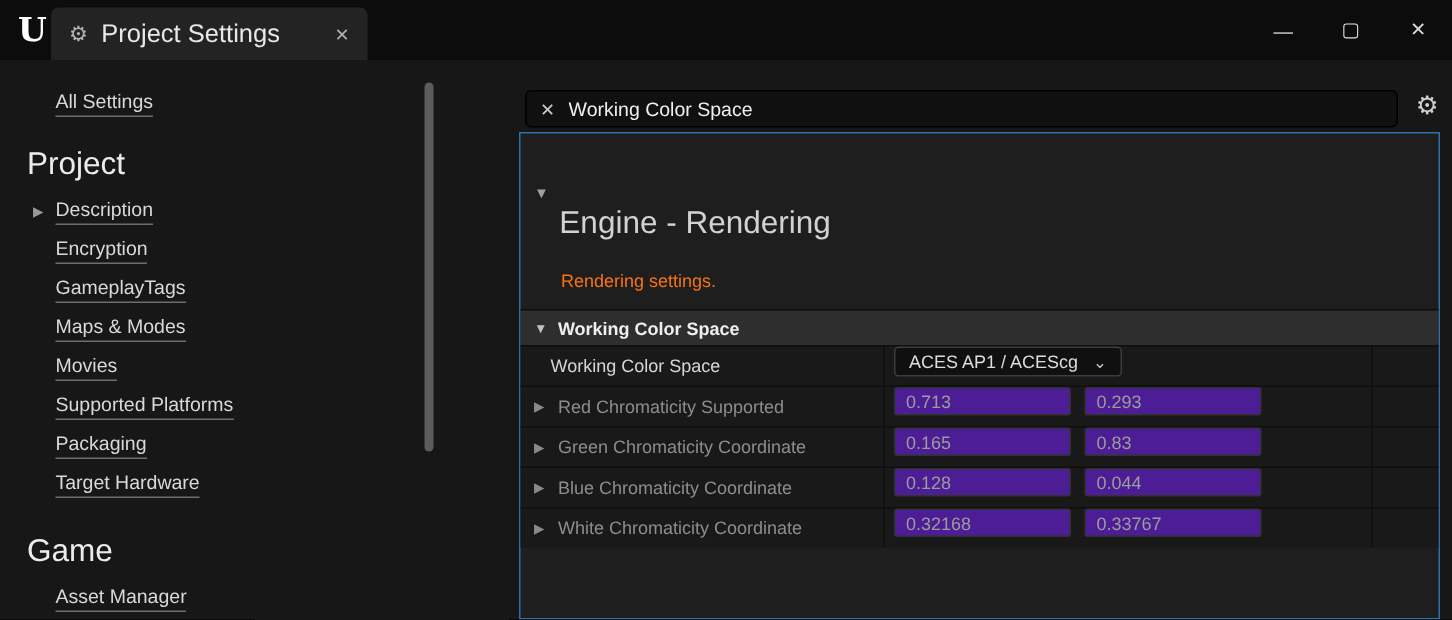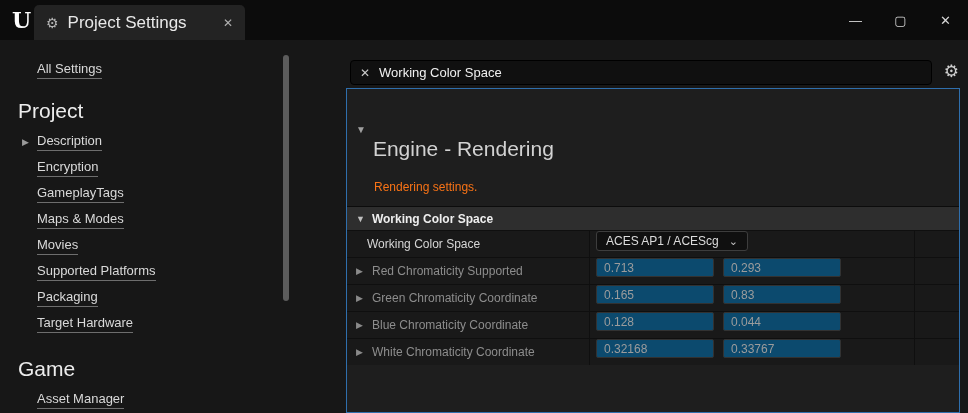--- a/index.html
+++ b/index.html
@@ -58,21 +58,21 @@
                 font-size:12px; color:#d6d6d6; border-right:1px solid #0f0f0f; }
   .row.disabled .cell-label { padding-left:9px; color:#8d8d8d; }
   .row-arrow { width:16px; font-size:9px; color:#8a8a8a; cursor:pointer; }
   .cell-value { width:325px; display:flex; align-items:flex-start; gap:9px; padding-left:6px;
                 border-right:1px solid #0f0f0f; }
   .cell-extra { flex:1; }
   .dropdown { height:20px; background:#101010; border:1px solid #3d3d3d; border-radius:3px;
               padding:0 9px; display:flex; align-items:center; gap:10px; font-size:12px;
               color:#dcdcdc; cursor:pointer; }
   .dd-chevron { font-size:11px; color:#c4c4c4; }
-  .num-input { width:118px; height:19px; background:#0c4a6e; border:1px solid #323232;
+  .num-input { width:118px; height:19px; background:#4c1d95; border:1px solid #323232;
                border-radius:2px; color:#9c9c9c; font-size:12px; padding:0 7px;
                font-family:inherit; outline:none; }
 </style>
 </head>
 <body>
 
 <div class="screen">
 
   <div class="topbar">
     <div class="logo">U</div>

